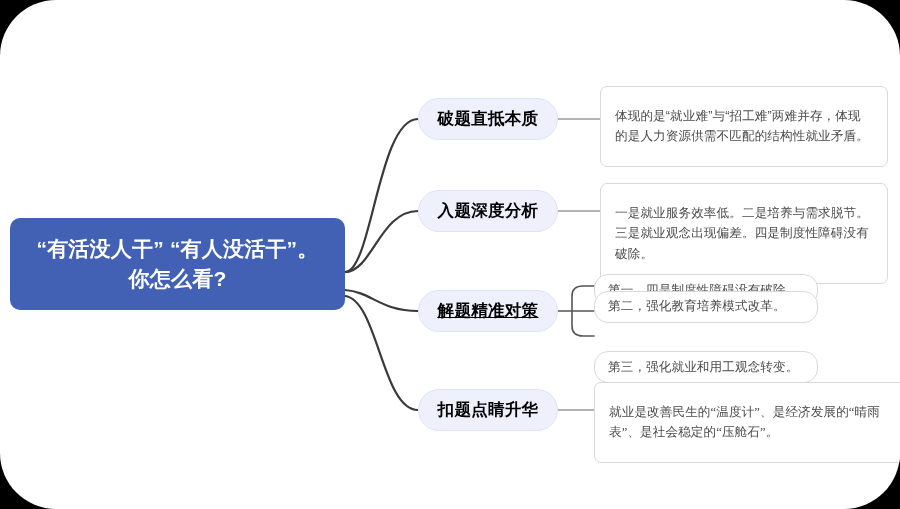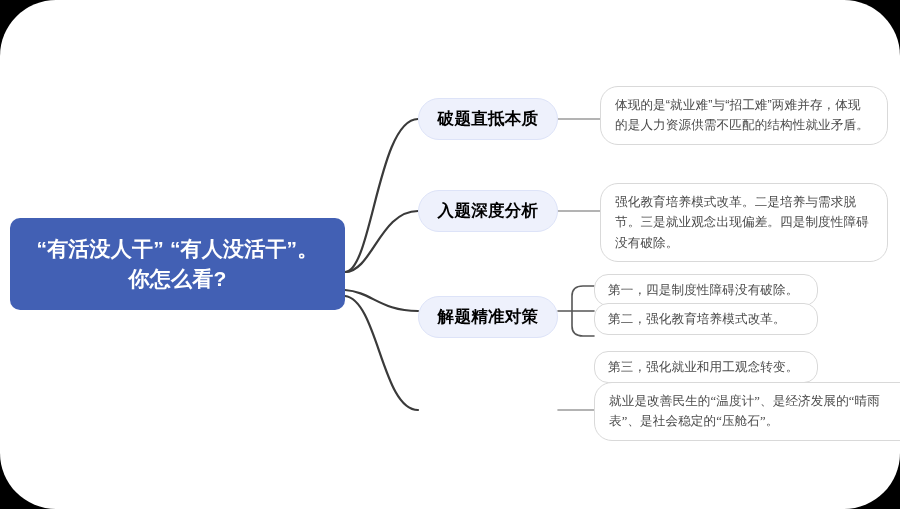--- a/index.html
+++ b/index.html
@@ -67,43 +67,43 @@
   }
   .branch-label {
     color: #000000;
     font-size: 16.5px;
     font-weight: bold;
     white-space: nowrap;
     letter-spacing: 0.3px;
   }
   .branch-1 { top: 98px; }
   .branch-2 { top: 190px; text-align: right; }
-  .branch-3 { top: 296px; }
+  .branch-3 { top: 290px; text-decoration: underline; }
   .branch-4 { top: 389px; }
 
   
   .leaf-node {
     background: #ffffff;
     border: 1px solid #d9d9d9;
-    border-radius: 18px;
-    padding: 8px 14px;
+    border-radius: 7px;
+    padding: 19px 14px;
     box-sizing: border-box;
     display: block;
   }
   .leaf-text {
     color: #4a4a4a;
     font-size: 12.6px;
     line-height: 1.62;
     letter-spacing: 0.1px;
     display: block;
   }
   .leaf-a1 { left: 600px; top: 86px;  width: 288px; }
   .leaf-b1 { left: 600px; top: 183px; width: 288px; }
   .leaf-c1 { left: 594px; top: 274px; width: 224px; border-radius: 14px; padding: 5px 13px; }
-  .leaf-c2 { left: 594px; top: 303px; width: 224px; border-radius: 14px; padding: 5px 13px; }
+  .leaf-c2 { left: 594px; top: 291px; width: 224px; border-radius: 14px; padding: 5px 13px; font-family: Liberation Mono, monospace; }
   .leaf-c3 { left: 594px; top: 329px; width: 224px; border-radius: 14px; padding: 5px 13px; margin-top: 22px; }
   .leaf-d1 { left: 594px; top: 382px; width: 329px; font-family: Liberation Serif, serif; }
 </style>
 </head>
 <body>
 
 <div id="card">
 
   <svg id="links" viewBox="0 0 900 509">
 
@@ -130,33 +130,36 @@
     <span class="branch-label">破题直抵本质</span>
   </div>
   <div class="node leaf-node leaf-a1">
     <span class="leaf-text">体现的是“就业难”与“招工难”两难并存，体现的是人力资源供需不匹配的结构性就业矛盾。</span>
   </div>
 
   <div class="node branch-node branch-2">
     <span class="branch-label">入题深度分析</span>
   </div>
   <div class="node leaf-node leaf-b1">
-    <span class="leaf-text">强化教育培养模式改革。二是培养与需求脱节。三是就业观念出现偏差。四是制度性障碍没有破除。</span>
+    <span class="leaf-text">一是就业服务效率低。二是培养与需求脱节。三是就业观念出现偏差。四是制度性障碍没有破除。</span>
   </div>
 
   <div class="node branch-node branch-3">
     <span class="branch-label">解题精准对策</span>
   </div>
   <div class="node leaf-node leaf-c1">
     <span class="leaf-text">第一，四是制度性障碍没有破除。</span>
   </div>
   <div class="node leaf-node leaf-c2">
     <span class="leaf-text">第二，强化教育培养模式改革。</span>
   </div>
   <div class="node leaf-node leaf-c3">
     <span class="leaf-text">第三，强化就业和用工观念转变。</span>
   </div>
 
+  <div class="node branch-node branch-4">
+    <span class="branch-label">扣题点睛升华</span>
+  </div>
   <div class="node leaf-node leaf-d1">
     <span class="leaf-text">就业是改善民生的“温度计”、是经济发展的“晴雨表”、是社会稳定的“压舱石”。</span>
   </div>
 
 </div>
 
 </body></html>

